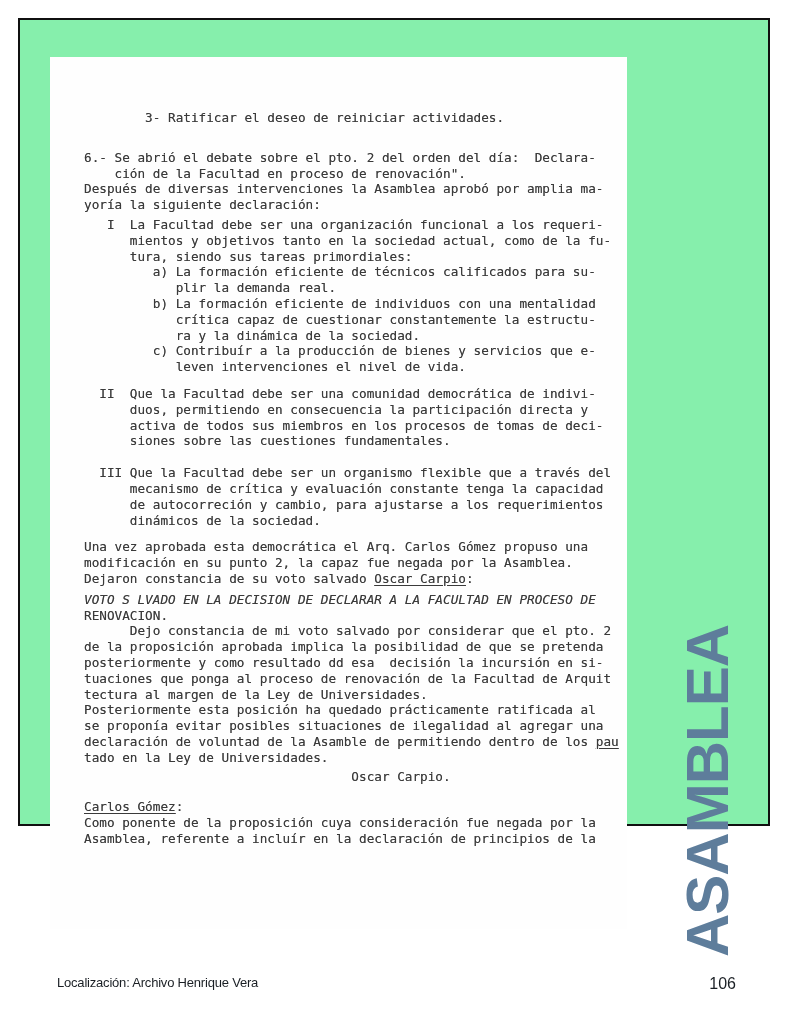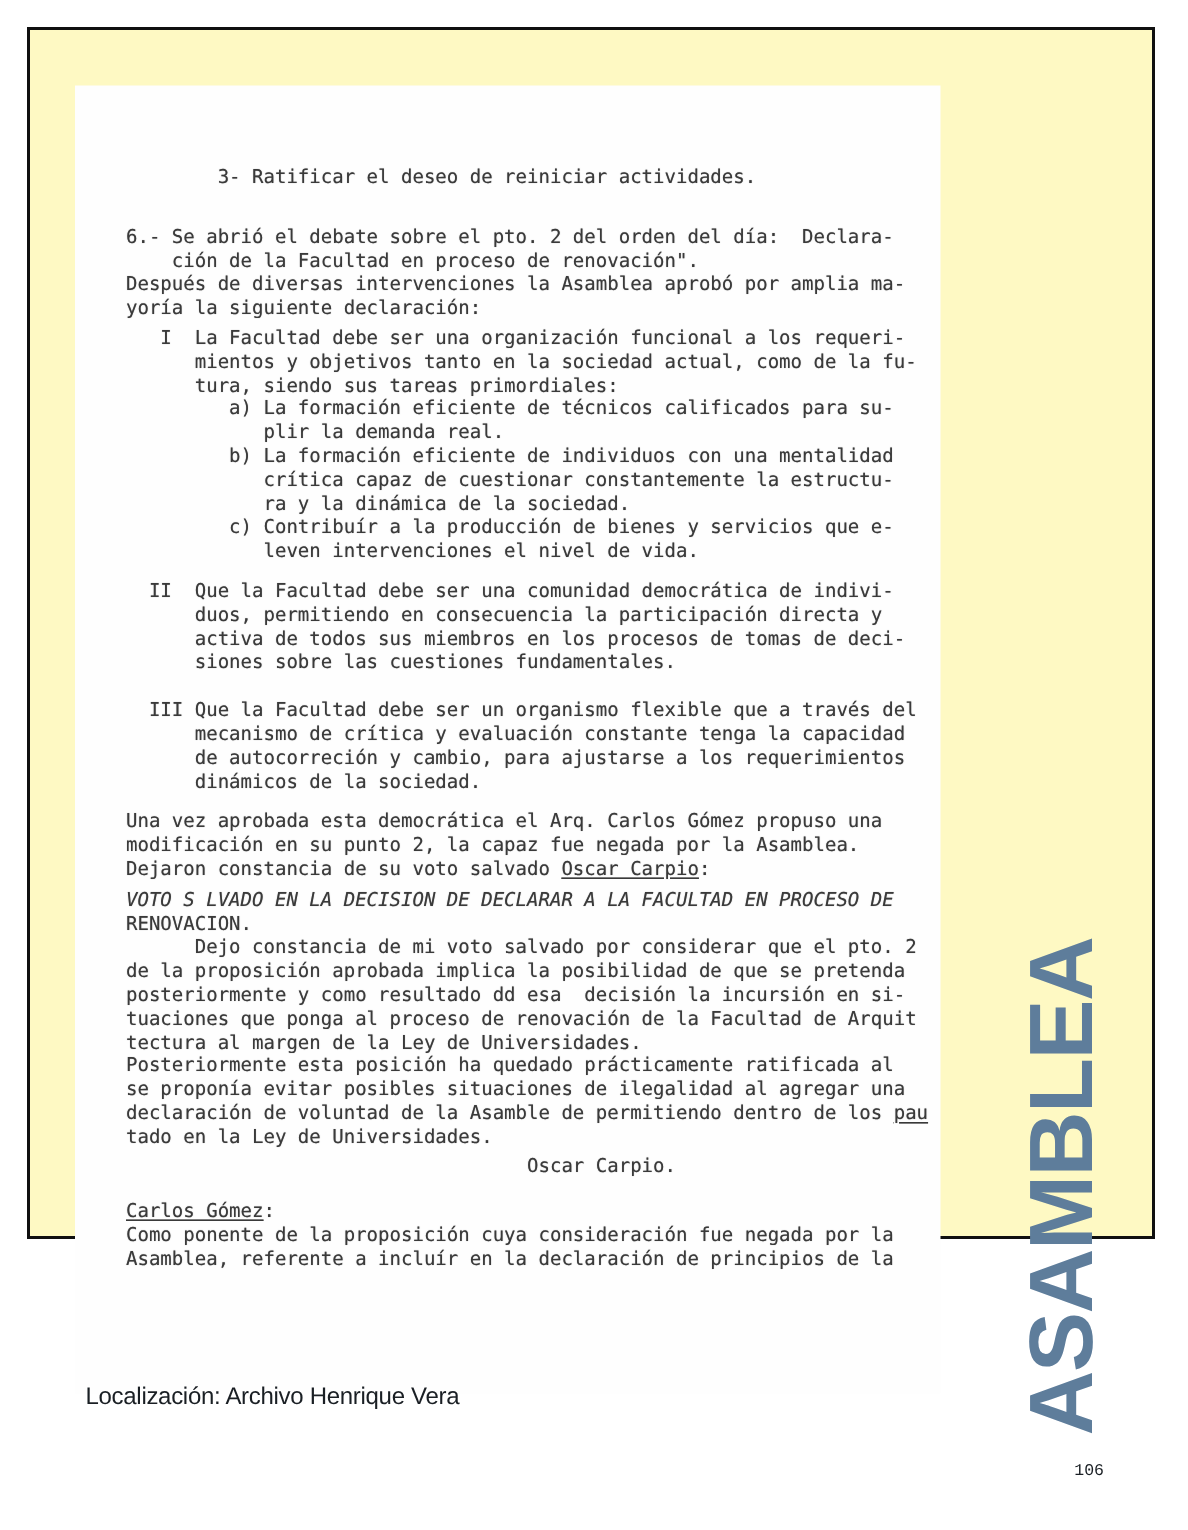--- a/index.html
+++ b/index.html
@@ -10,21 +10,21 @@
     background: #ffffff;
     overflow: hidden;
     font-family: "Liberation Sans", sans-serif;
   }
   .matte {
     position: absolute;
     left: 18px;
     top: 18px;
     width: 752px;
     height: 808px;
-    background: #fef9c3;
+    background: #86efac;
     border: 2px solid #101010;
     box-sizing: border-box;
   }
   .paper {
     position: absolute;
     left: 30px;
     top: 37px;
     width: 577px;
     height: 872px;
     background: #fefefe;
@@ -51,32 +51,31 @@
     font-family: "Liberation Sans", sans-serif;
     font-weight: bold;
     font-size: 60px;
     letter-spacing: -1px;
     color: #5e7d9b;
     user-select: none;
   }
   .footer-left {
     position: absolute;
     left: 37px;
-    top: 903px;
-    font-size: 16px;
+    top: 955px;
+    font-size: 13px;
     letter-spacing: -0.2px;
     color: #1a1f24;
   }
   .page-number {
     position: absolute;
     right: 32px;
     top: 955px;
-    font-size: 11px;
+    font-size: 16px;
     color: #1a1f24;
-    font-family: Liberation Mono, monospace;
   }
 </style>
 </head>
 <body>
 
 <div class="page">
   <div class="matte">
     <div class="paper">
       <div class="typetext">
           <div class="tline"><span>        3- Ratificar el deseo de reiniciar actividades.</span></div>

